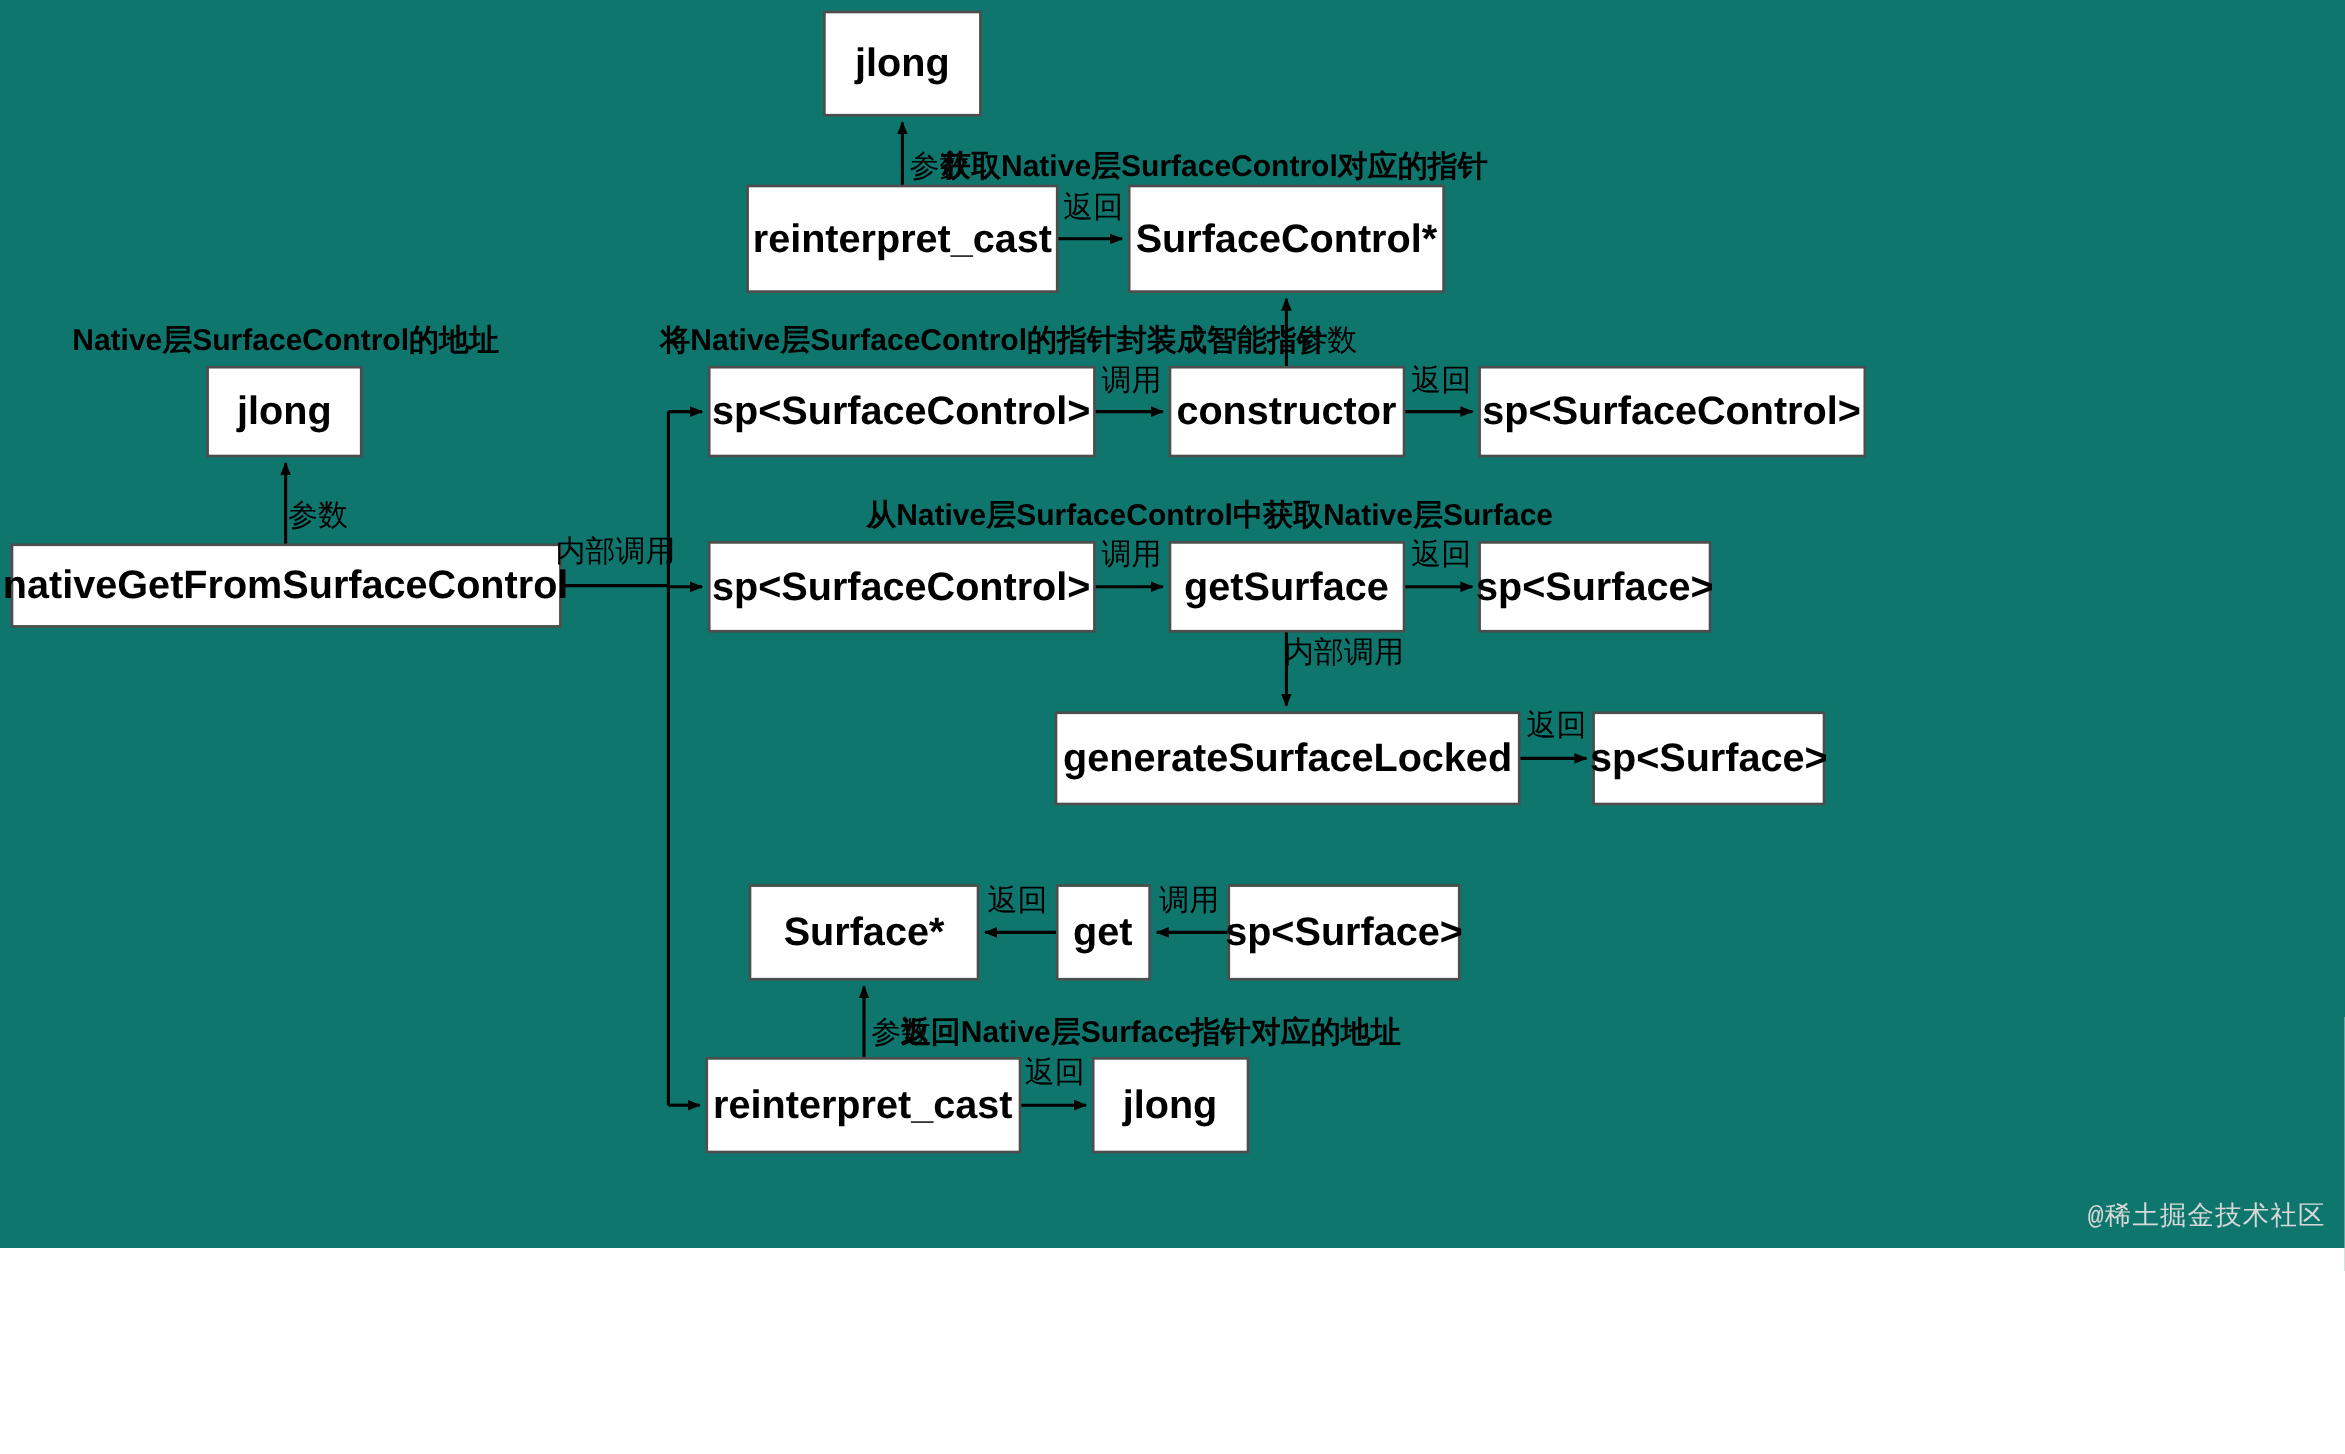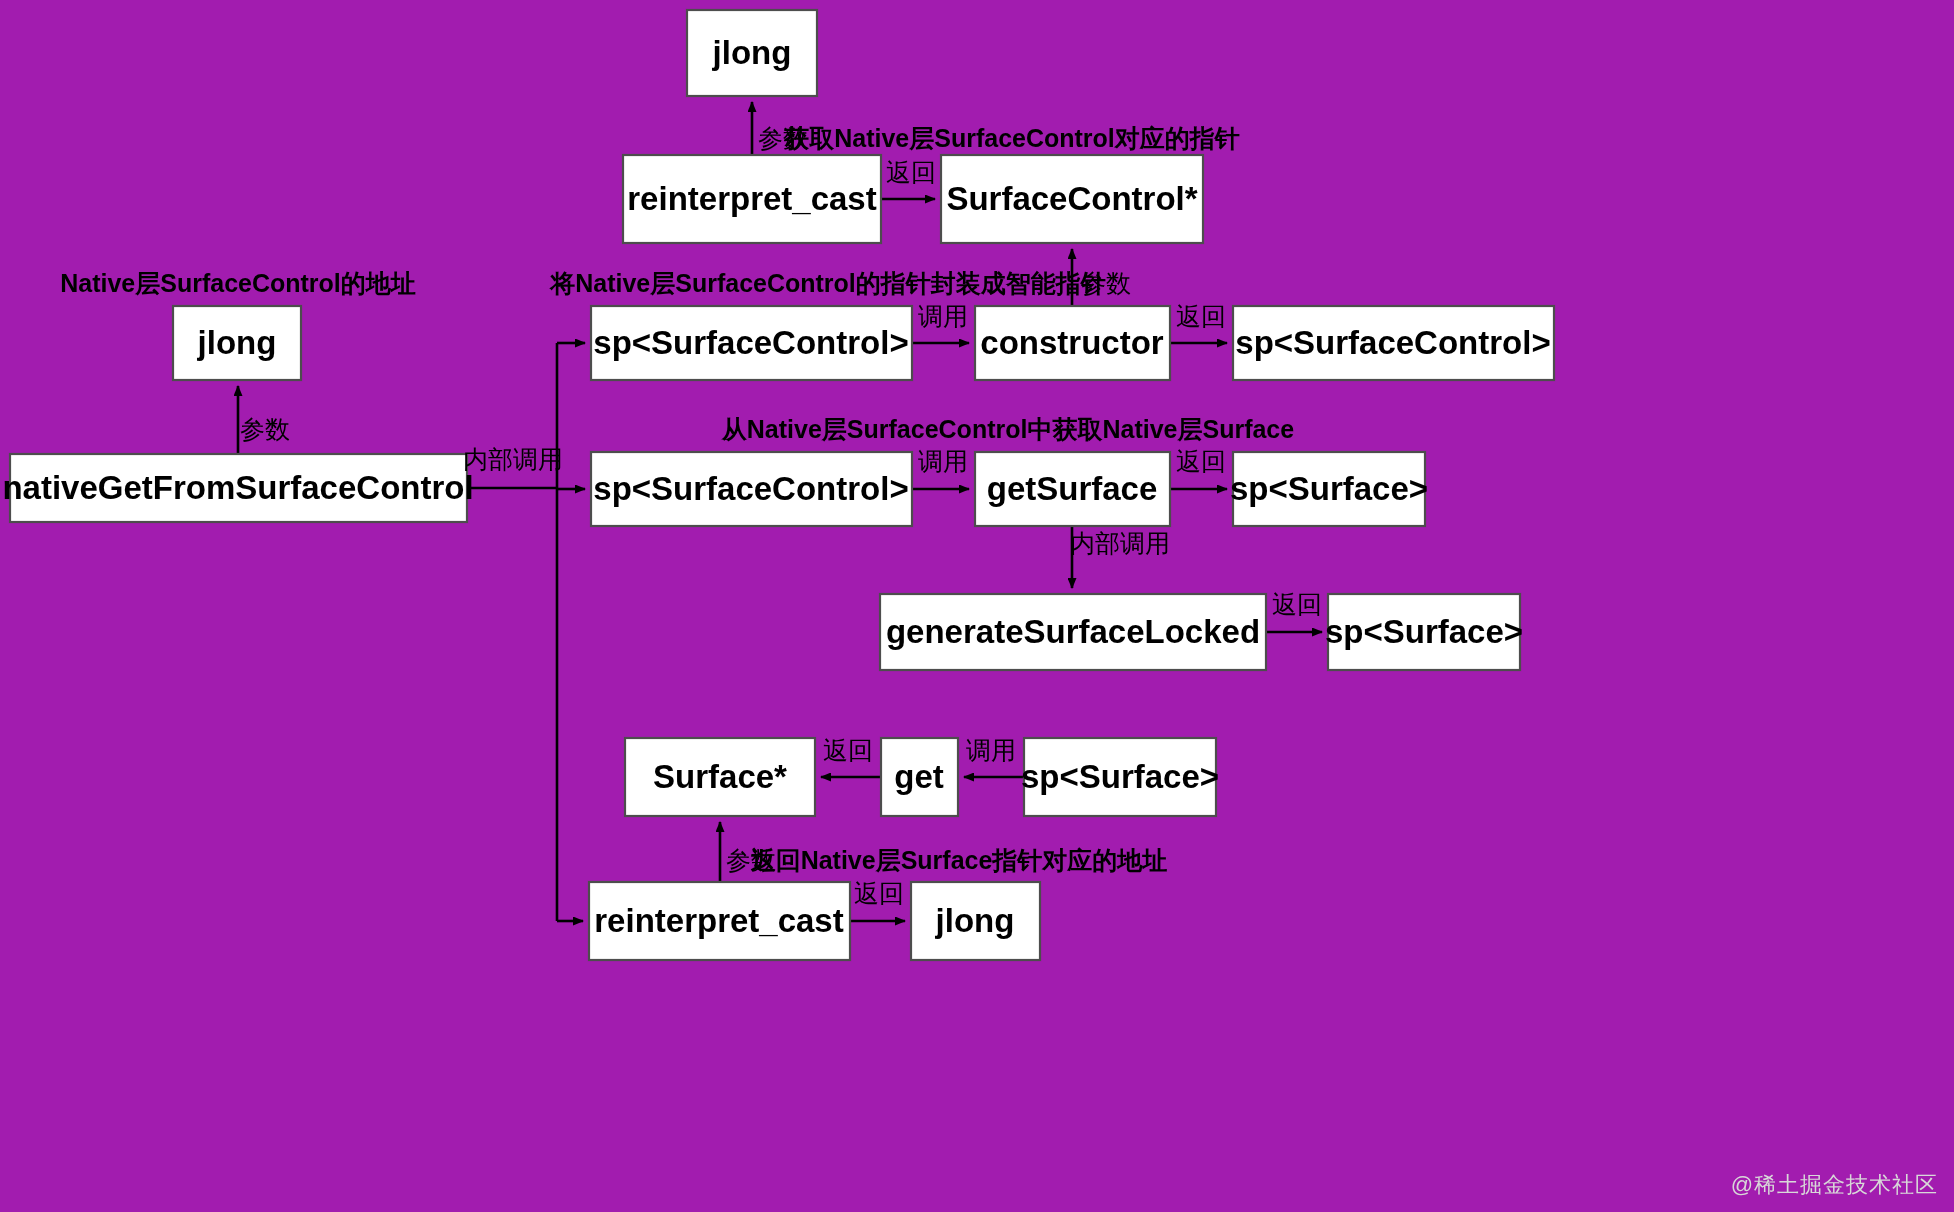--- a/index.html
+++ b/index.html
@@ -6,22 +6,22 @@
     margin: 0;
     padding: 0;
     background: #ffffff;
   }
   body {
     font-family: "Liberation Sans", "DejaVu Sans", sans-serif;
   }
   #canvas {
     position: relative;
     width: 1954px;
-    height: 1212px;
-    background: #a21caf;
+    height: 1040px;
+    background: #0f766e;
     overflow: hidden;
   }
   svg.diagram {
     position: absolute;
     left: 0;
     top: 0;
     width: 1954px;
     height: 1212px;
   }
   .node-rect {
@@ -54,21 +54,21 @@
     font-weight: bold;
     font-size: 25px;
     fill: #000000;
     text-anchor: middle;
     dominant-baseline: middle;
   }
   .watermark {
     position: absolute;
     right: 16px;
     bottom: 12px;
-    font-family: Liberation Sans, sans-serif;
+    font-family: Liberation Mono, monospace;
     font-size: 22px;
     color: #d8d8d8;
     letter-spacing: 1px;
     user-select: none;
     text-align: center;
   }
 </style>
 </head>
 <body>
 

